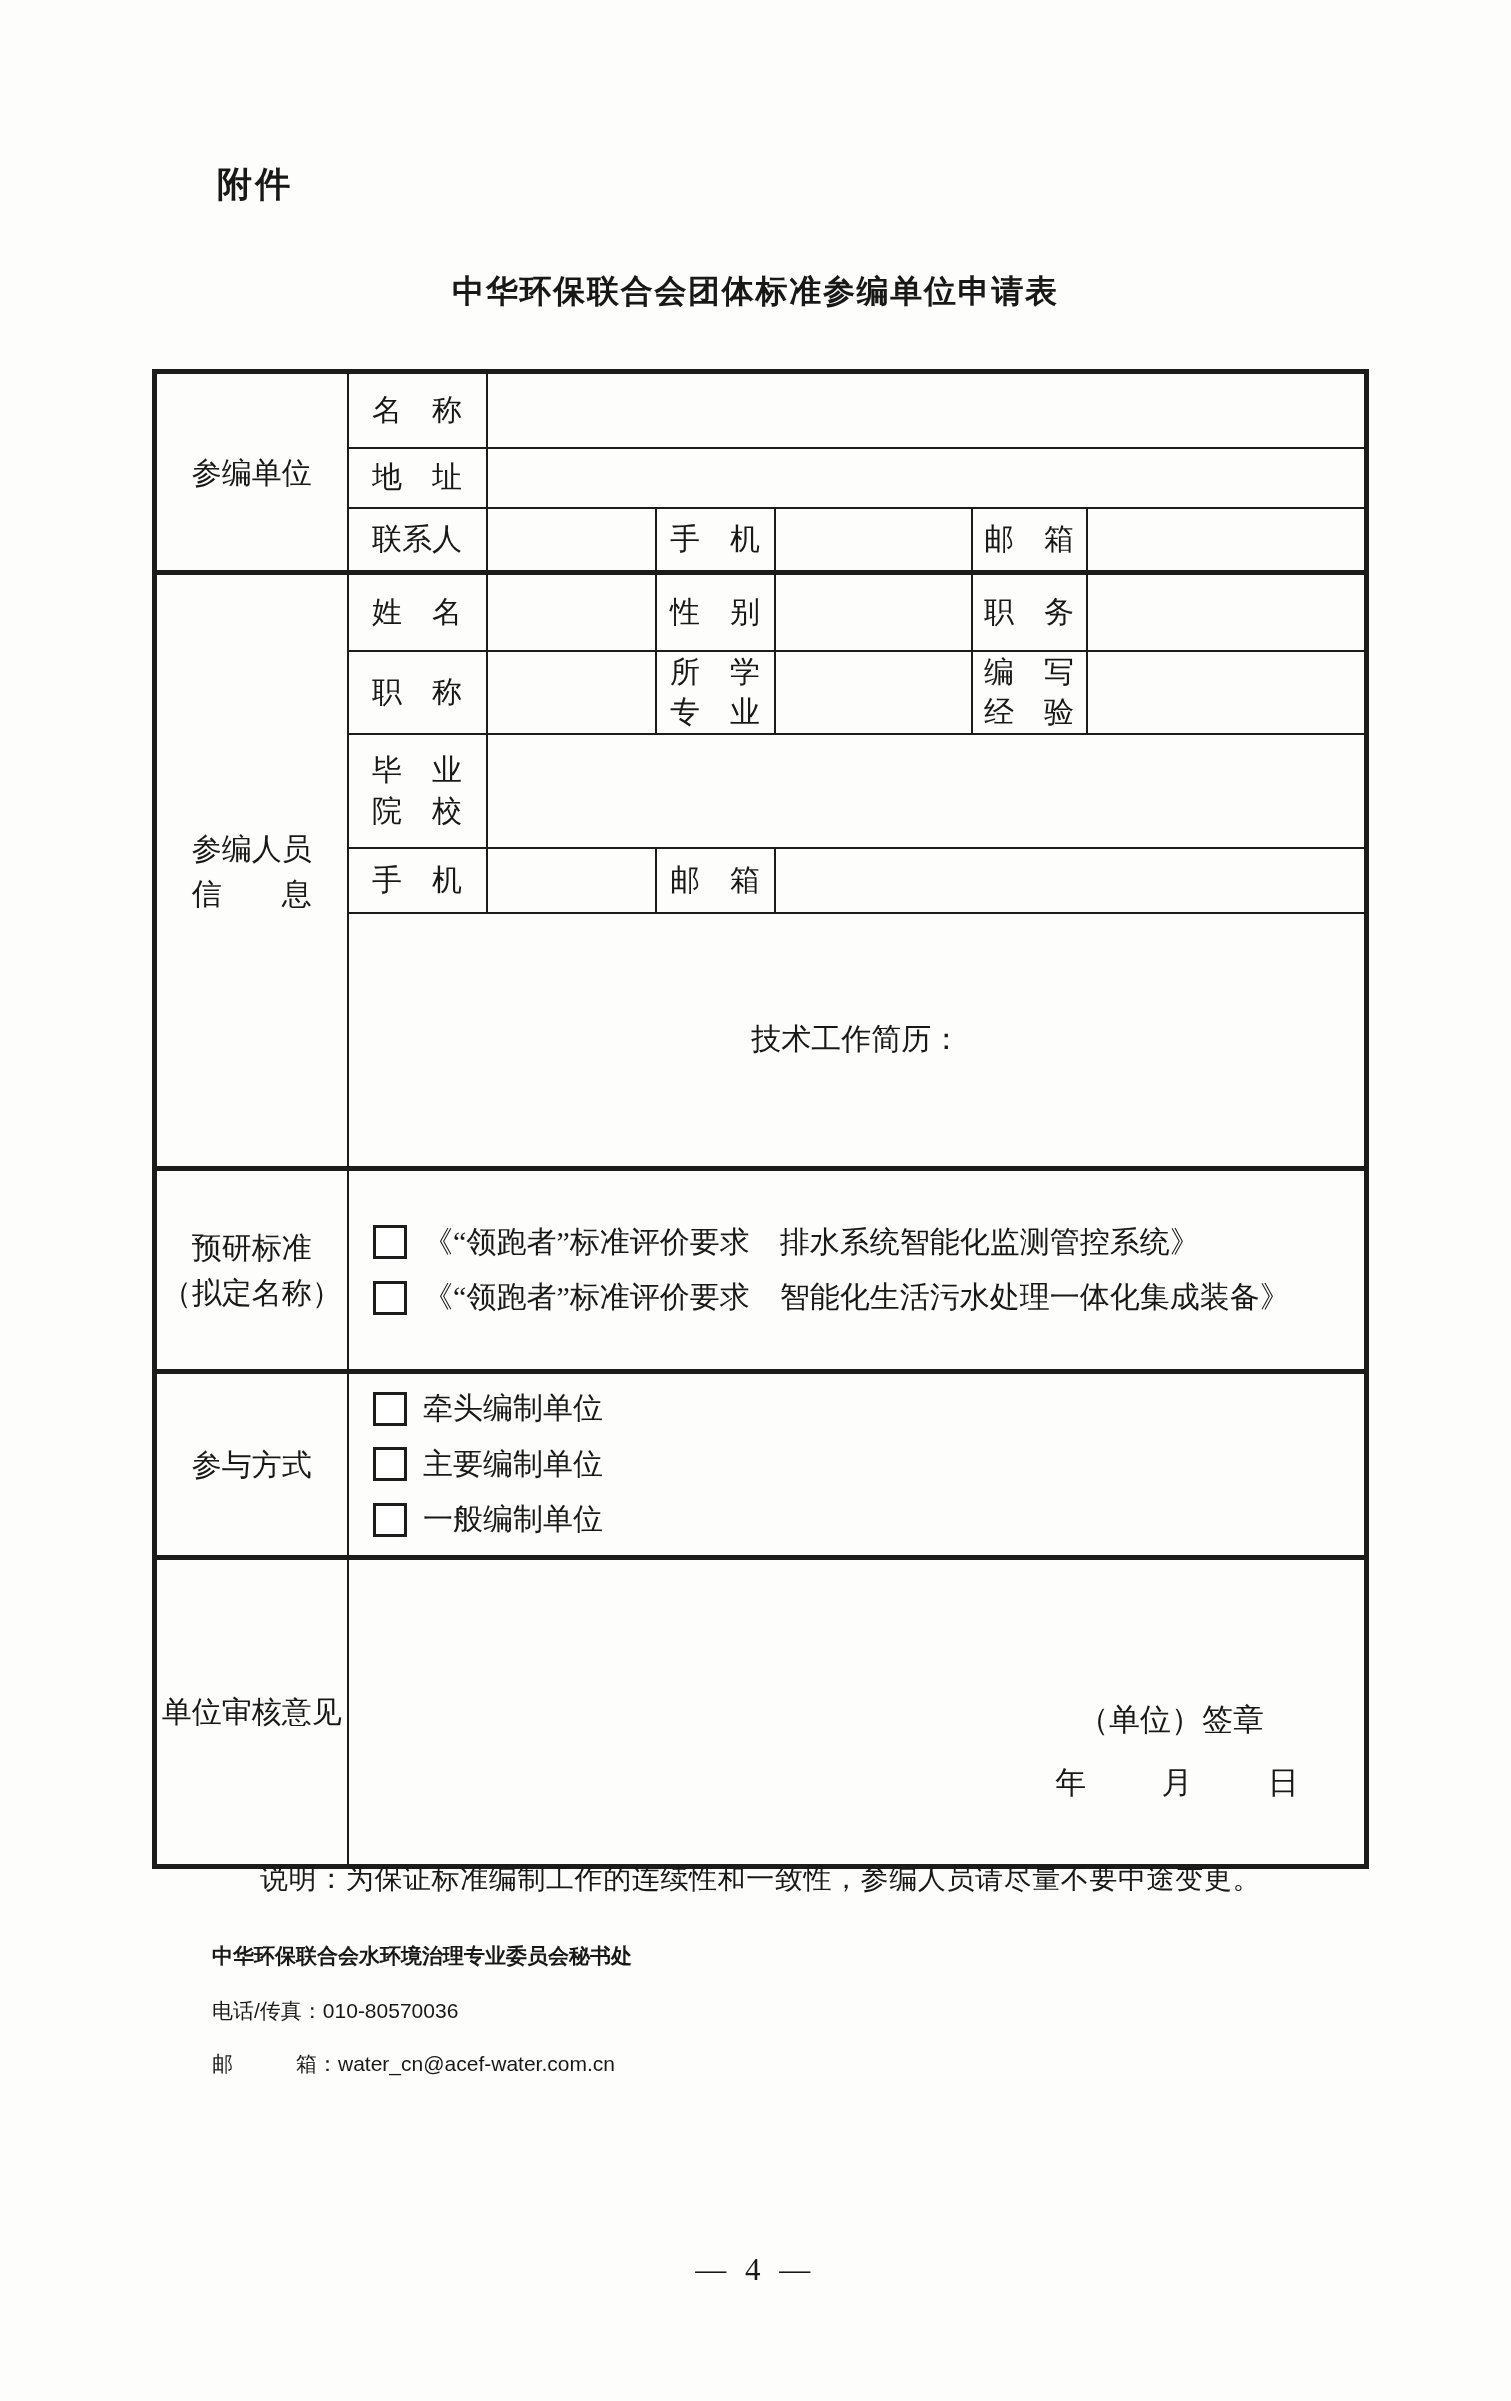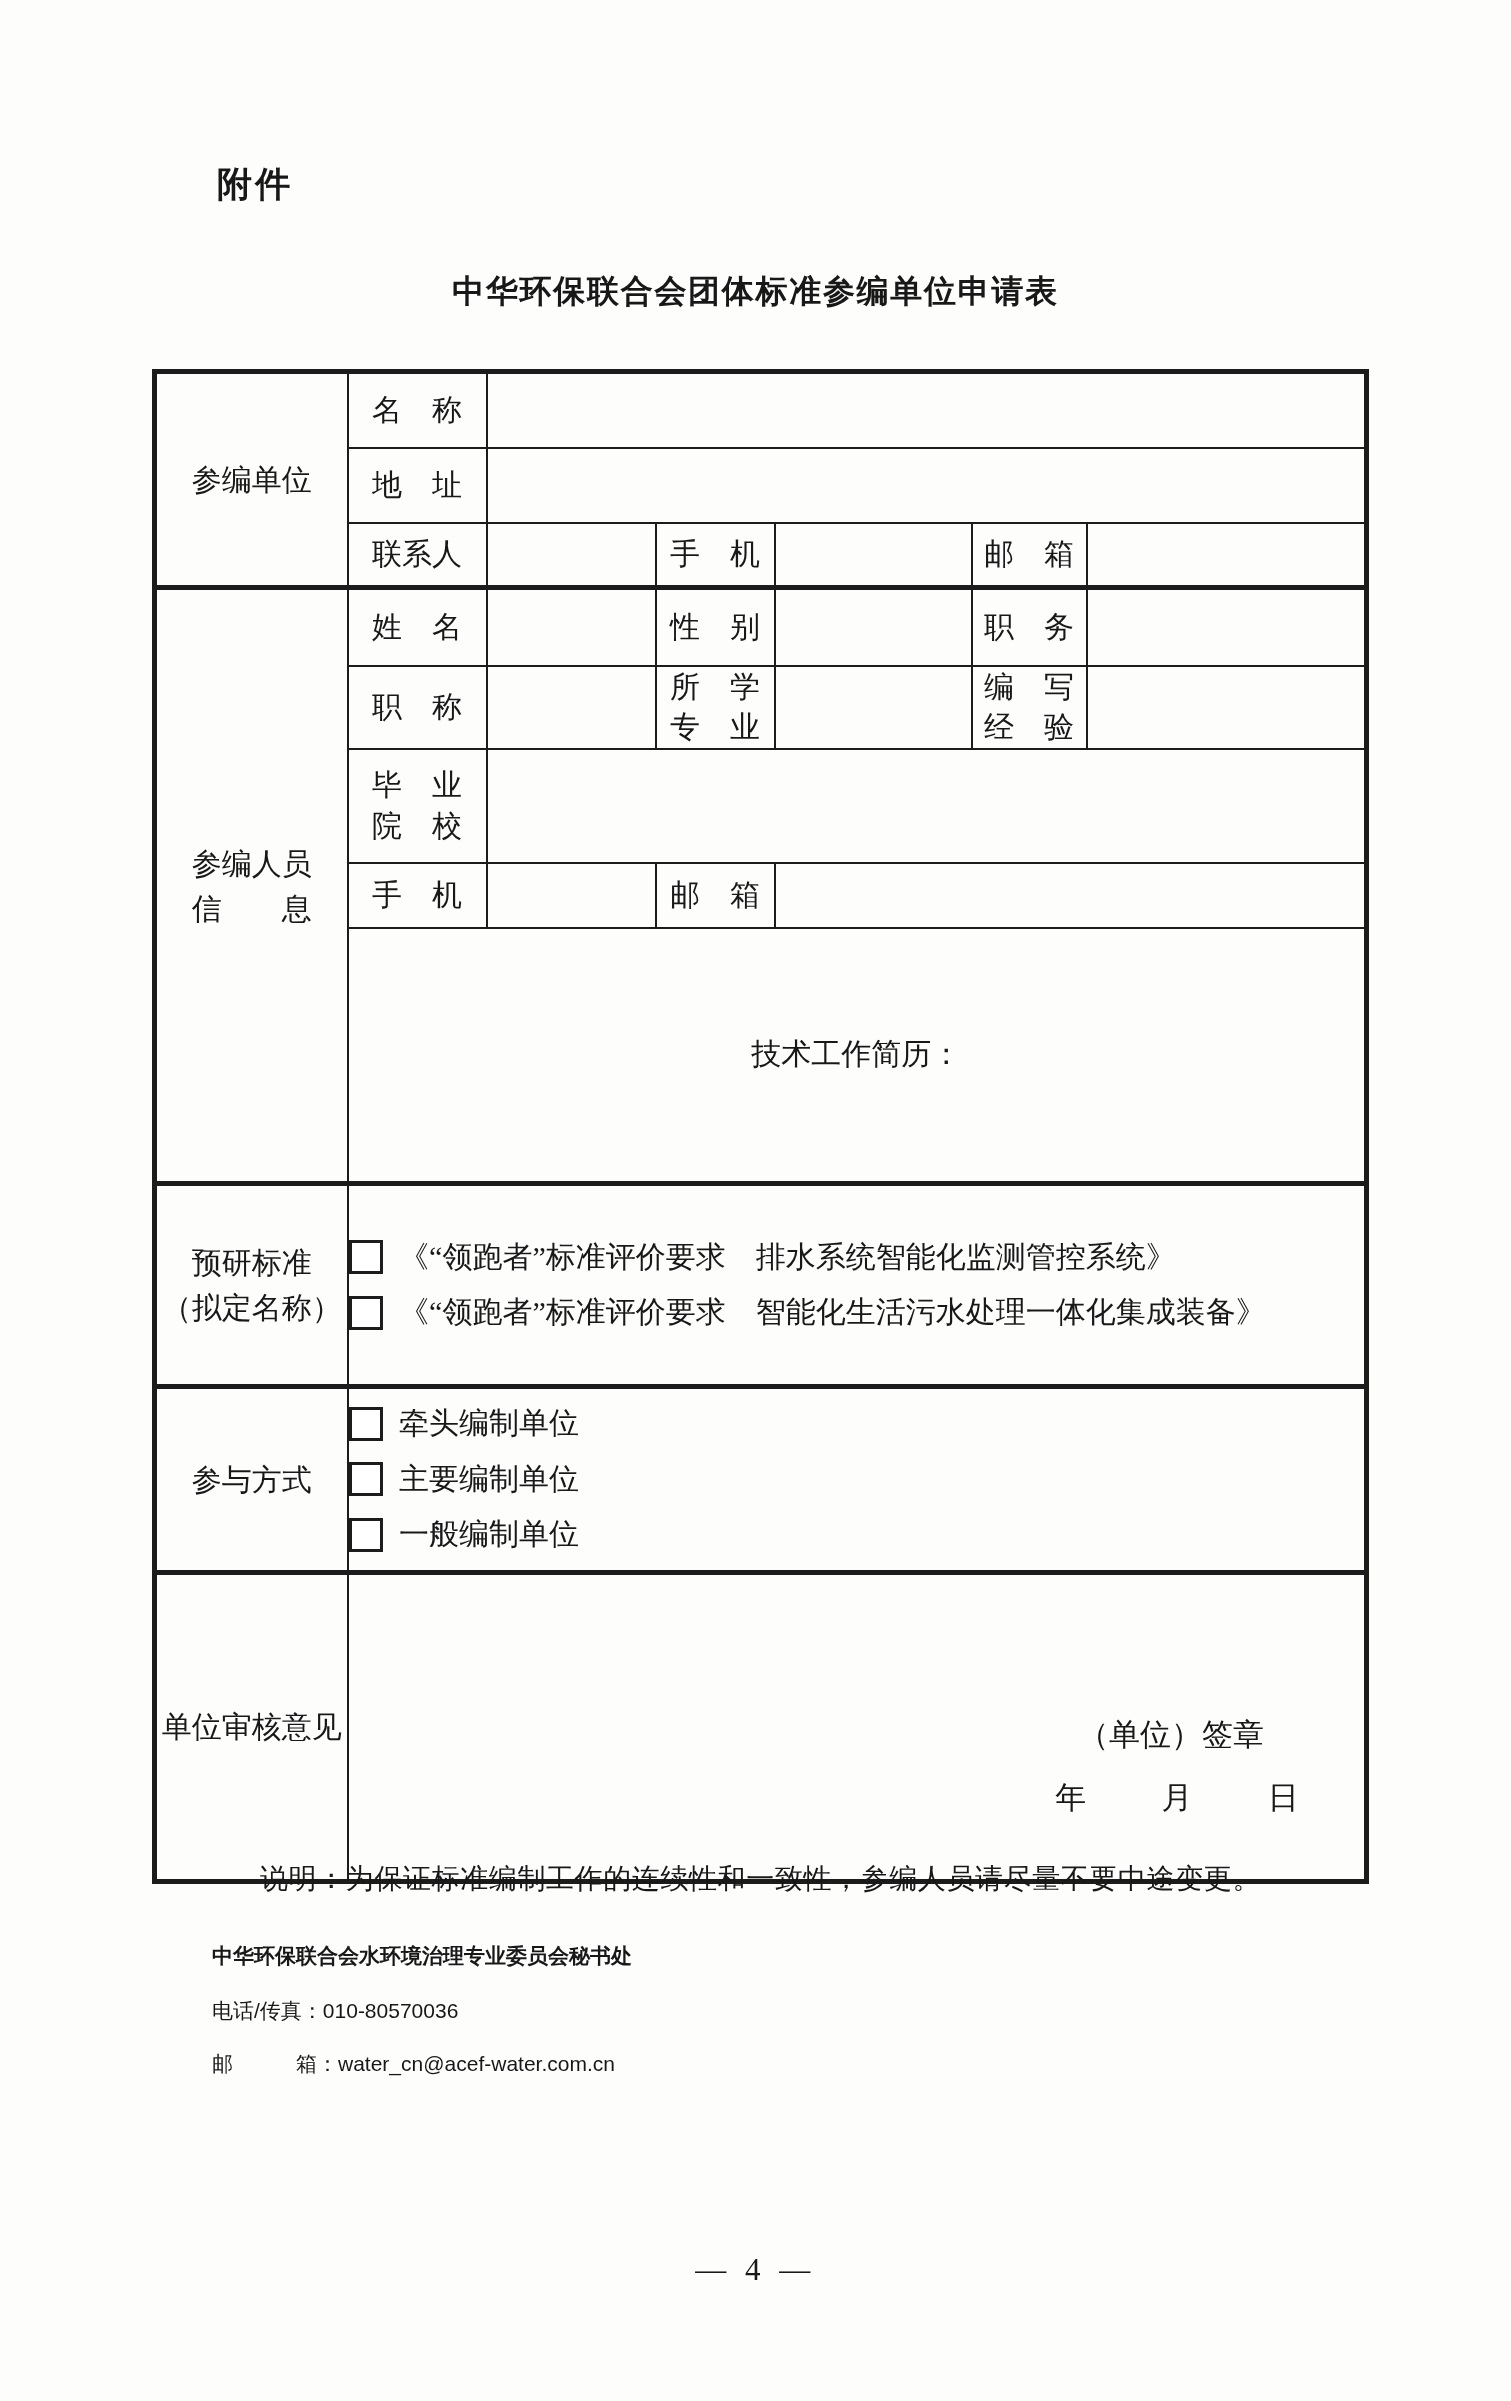--- a/index.html
+++ b/index.html
@@ -39,21 +39,21 @@
   }
   tr.sec>td{border-top-width:5px;margin-left:20px;}
   td.leftlabel{line-height:1.5;}
   td.fieldlabel{line-height:1.35;}
   td.fill{background:transparent;}
   td.resume{
     text-align:left;vertical-align:top;
     padding:15.5px 0 0 19px;
   }
   td.optcell{text-align:left;padding-left:25.4px;}
-  .optline{display:flex;align-items:center;margin:14.4px 0;}
+  .optline{display:flex;align-items:center;margin:14.4px 0;padding-left:24px;}
   .optline .cb{
     display:inline-block;width:28px;height:28px;
     border:3.3px solid #1c1c1c;flex:0 0 auto;
     margin-right:16.6px;background:#fff;
   }
   .optline .opttext{white-space:nowrap;}
   td.reviewcell{position:relative;}
   .signblock{
     position:absolute;right:39px;bottom:66px;
     text-align:right;font-size:31px;line-height:1.0;
@@ -95,21 +95,21 @@
         <col style="width:115px">
       <col style="width:280px">
     </colgroup>
     <tbody>
 
       <tr style="height:76px">
         <td class="leftlabel" rowspan="3">参编单位</td>
         <td class="fieldlabel">名　称</td>
         <td class="fill" colspan="5"></td>
       </tr>
-      <tr style="height:75px">
+      <tr style="height:60px">
         <td class="fieldlabel">地　址</td>
         <td class="fill" colspan="5"></td>
       </tr>
       <tr style="height:65px">
         <td class="fieldlabel">联系人</td>
         <td class="fill"></td>
         <td class="fieldlabel">手　机</td>
         <td class="fill"></td>
         <td class="fieldlabel">邮　箱</td>
         <td class="fill"></td>

